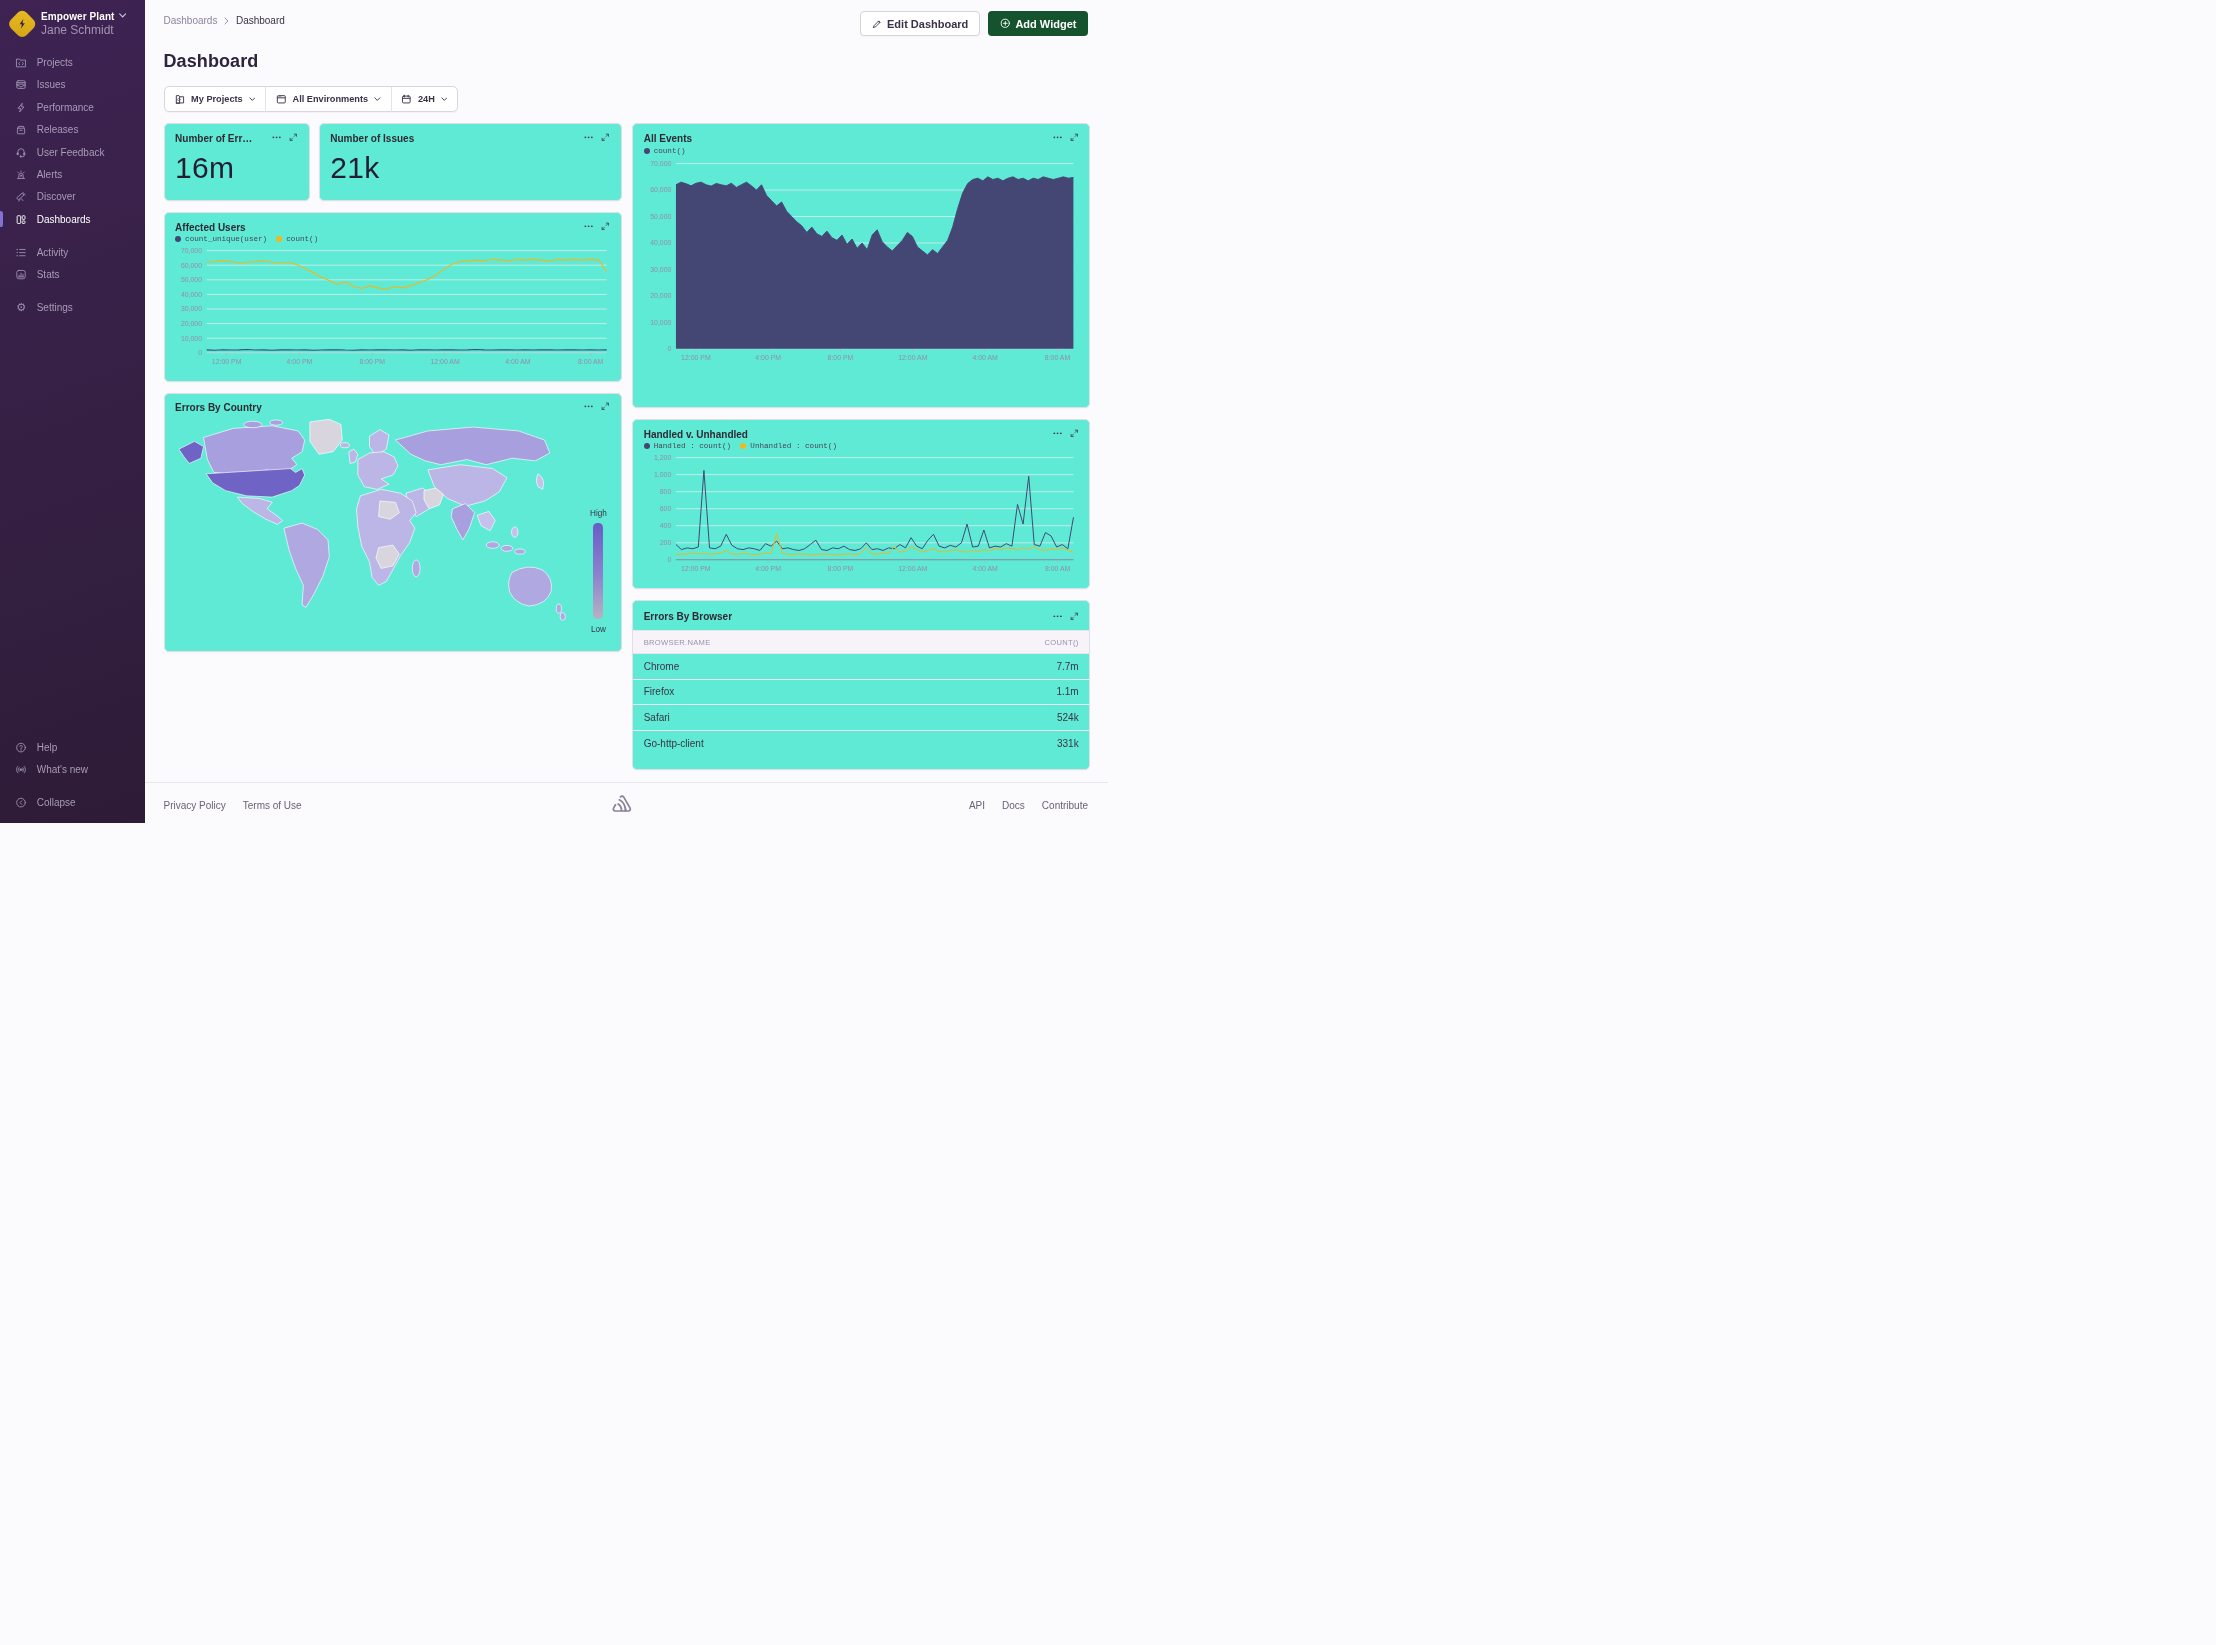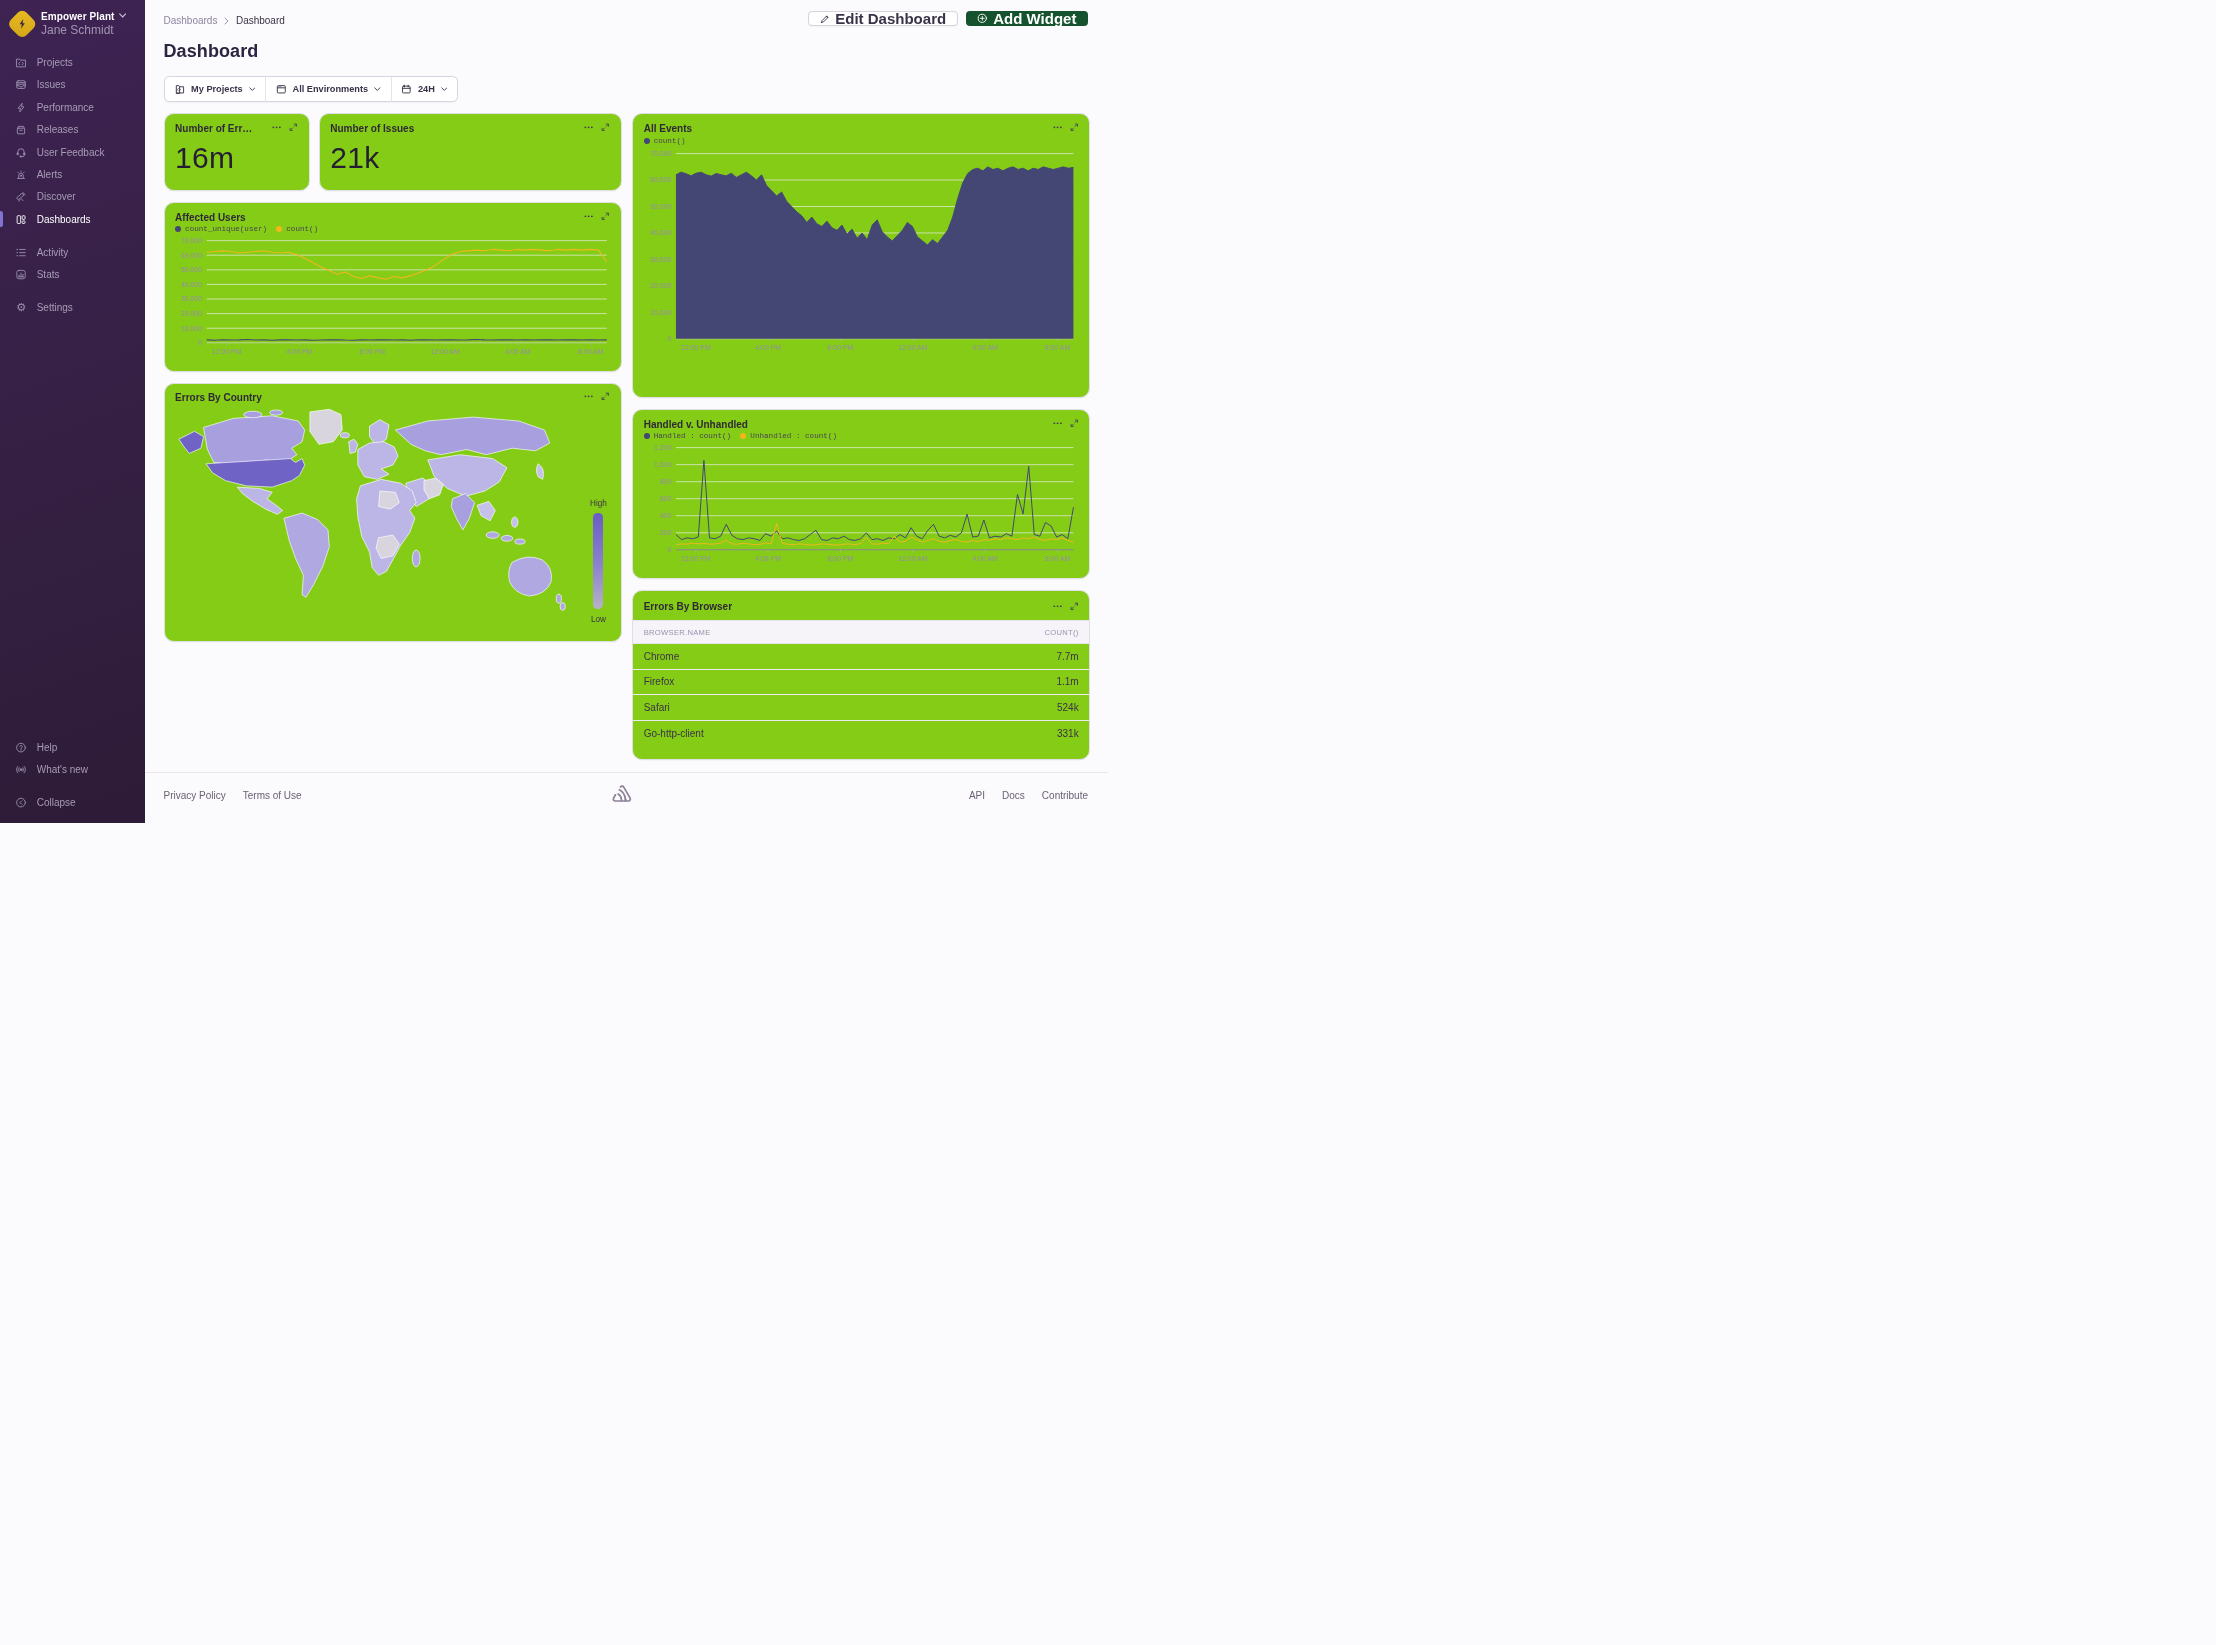--- a/index.html
+++ b/index.html
@@ -29,38 +29,38 @@
   .nav-bottom { margin-top:auto; }
   .gear-glyph { font-size:11.2px; line-height:1; color:#9c8fae; }
 
   
   .main { position:absolute; left:145px; top:0; width:963px; height:100%; padding:0 20px 0 18.5px; }
   .topbar { display:flex; align-items:flex-start; justify-content:space-between; padding-top:11.2px; }
   .breadcrumb { display:flex; align-items:center; gap:6.6px; font-size:10px; padding-top:4px; }
   .crumb-parent { color:#8f84a0; cursor:pointer; }
   .crumb-current { color:#3a3247; }
   .actions { display:flex; gap:8px; }
-  .btn { display:flex; align-items:center; gap:5.3px; height:15px; padding:0 10.6px; border-radius:4px;
-    font-size:15px; font-weight:700; cursor:pointer; border:0.7px solid transparent; }
+  .btn { display:flex; align-items:center; gap:5.3px; height:25px; padding:0 10.6px; border-radius:4px;
+    font-size:11px; font-weight:700; cursor:pointer; border:0.7px solid transparent; }
   .btn-white { background:#fff; border-color:#d7d2de; color:#3a3247; box-shadow:0 0.7px 1.3px rgba(40,30,60,.04); }
   .btn-purple { background:#14532d; color:#fff; }
   .page-title { font-size:18px; font-weight:700; color:#2d2440; margin-top:14.5px; letter-spacing:0.1px; }
 
   .filterbar { margin-top:14.5px; display:inline-flex; align-items:center; height:26px; background:#fff;
     border:0.7px solid #d9d4e0; border-radius:5.3px; box-shadow:0 0.7px 1.3px rgba(40,30,60,.04); }
   .filter-seg { display:flex; align-items:center; gap:6px; padding:0 10px; font-size:9.2px; font-weight:700; color:#3a3247; cursor:pointer; }
   .filter-div { width:0.7px; height:25px; background:#e6e2ea; }
   .chev { display:inline-block; }
 
   
   .grid { display:flex; gap:10.6px; margin-top:11.2px; }
   .col-left { width:458px; display:flex; flex-direction:column; gap:10.6px; }
   .col-right { flex:1; display:flex; flex-direction:column; gap:10.6px; }
   .num-row { display:flex; gap:9.2px; }
-  .card { background:#84cc16; border:0.7px solid #e2dee8; border-radius:10px; box-shadow:0 0.7px 1.3px rgba(40,30,60,.03); padding:8.6px 10.6px; position:relative; }
+  .card { background:#5eead4; border:0.7px solid #e2dee8; border-radius:5px; box-shadow:0 0.7px 1.3px rgba(40,30,60,.03); padding:8.6px 10.6px; position:relative; }
   .card-head { display:flex; align-items:flex-start; }
   .card-title { font-size:10px; font-weight:700; color:#2f2936; white-space:nowrap; overflow:hidden; text-overflow:ellipsis; }
   .card-tools { margin-left:auto; display:flex; align-items:center; gap:8px; padding-left:6.6px; }
   .tool { cursor:pointer; display:flex; align-items:center; color:#433d55; }
   .legend { display:flex; gap:9.2px; margin-top:2.6px; }
   .legend-item { display:flex; align-items:center; gap:4px; font-size:7.6px; color:#4a4458; font-family:"Liberation Mono", monospace; }
   .dot { width:6px; height:6px; border-radius:50%; }
   .big-num { font-size:30px; color:#241d33; margin-top:6.6px; letter-spacing:0.3px; }
   .card-num { height:78px; }
   .card-num1 { width:146px; }

